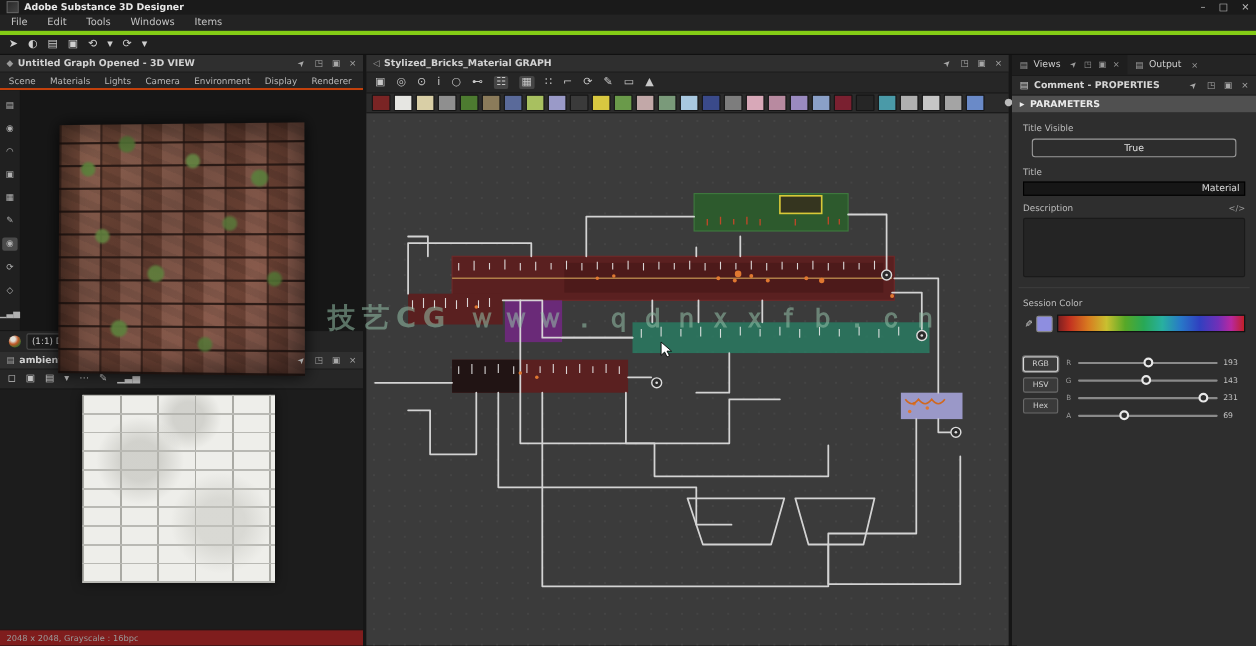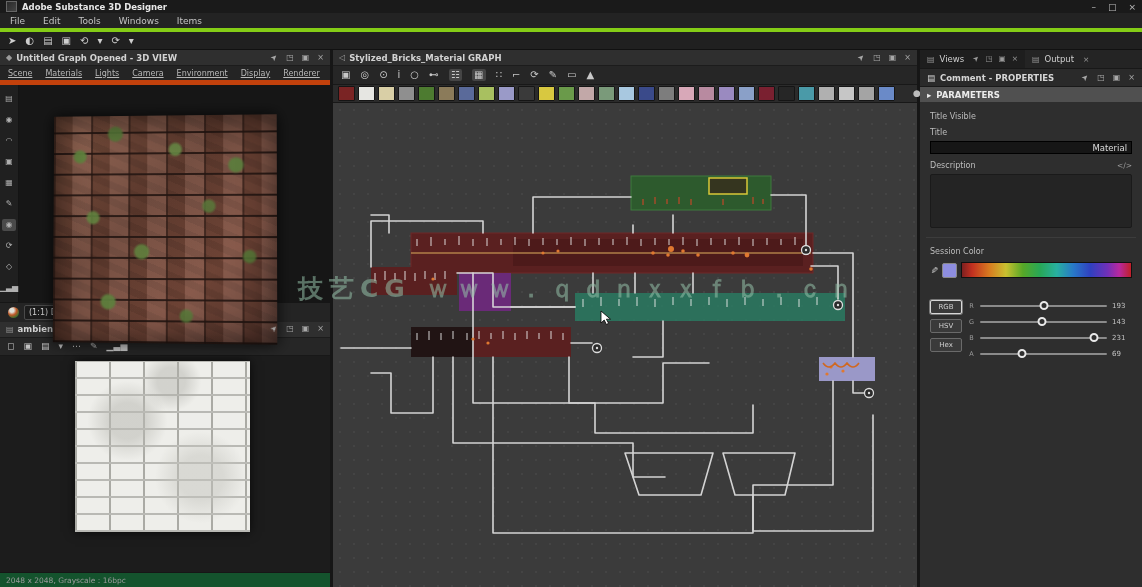--- a/index.html
+++ b/index.html
@@ -24,21 +24,21 @@
   .col-right{width:222px;flex:0 0 auto;display:flex;flex-direction:column;background:#2e2e2e;}
   .phead{height:15px;background:#2f2f2f;display:flex;align-items:center;gap:4px;
          padding:0 6px;font-size:8.5px;font-weight:bold;color:#d2d2d2;border-bottom:1px solid #1c1c1c;flex:0 0 auto;}
   .phead .picon{font-size:8px;color:#9a9a9a;font-weight:normal;}
   .hicons{margin-left:auto;display:flex;gap:8px;color:#a8a8a8;font-size:8px;font-weight:normal;}
   .hicons span{cursor:default;}
   [data-name="pin-icon"]{display:inline-block;transform:rotate(-45deg);}
   .icon{display:inline-block;line-height:1;}
   
   .menus3d{height:14px;background:#242424;display:flex;align-items:center;gap:13px;
-           padding:0 8px;font-size:8px;color:#b8b8b8;border-bottom:5px solid #c2410c;flex:0 0 auto;text-decoration:underline;}
+           padding:0 8px;font-size:8px;color:#b8b8b8;border-bottom:2px solid #c2410c;flex:0 0 auto;}
   .vp3d{flex:1;background:#161616;position:relative;display:flex;min-height:0;}
   .strip3d{width:18px;background:#202020;border-right:1px solid #141414;display:flex;
            flex-direction:column;align-items:center;padding-top:8px;gap:9px;font-size:8px;color:#b0b0b0;}
   .strip3d span{width:14px;height:12px;display:flex;align-items:center;justify-content:center;}
   .strip3d span.hl{background:#4a4a4a;border-radius:2px;}
   .brick3d{position:absolute;left:52px;top:30px;width:224px;height:228px;
     background:
       radial-gradient(circle at 12% 18%, rgba(96,132,62,.95) 0 5px, transparent 8px),
       radial-gradient(circle at 28% 8%,  rgba(86,122,56,.9) 0 6px, transparent 9px),
       radial-gradient(circle at 55% 15%, rgba(104,140,70,.85) 0 5px, transparent 8px),
@@ -68,21 +68,21 @@
   .vp2d{flex:1;background:#1c1c1c;position:relative;min-height:0;}
   .brick2d{position:absolute;left:75px;top:5px;width:175px;height:171px;
     background:
       radial-gradient(circle at 30% 35%, rgba(186,186,180,.55) 0 18px, transparent 40px),
       radial-gradient(circle at 72% 68%, rgba(196,196,190,.5) 0 22px, transparent 46px),
       radial-gradient(circle at 55% 12%, rgba(176,176,170,.45) 0 14px, transparent 30px),
       repeating-linear-gradient(0deg, #b9b9b4 0 1.6px, transparent 1.6px 17px),
       repeating-linear-gradient(90deg, rgba(158,158,152,.85) 0 1.6px, transparent 1.6px 34px),
       #eeeeea;
     box-shadow:0 0 10px rgba(0,0,0,.7);}
-  .status2d{height:14px;background:#14532d;display:flex;align-items:center;padding:0 6px;
+  .status2d{height:14px;background:#7f1d1d;display:flex;align-items:center;padding:0 6px;
             font-size:7.5px;color:#9a9a9a;border-top:1px solid #161616;flex:0 0 auto;}
   
   .gtool{height:18px;background:#262626;display:flex;align-items:center;gap:10px;padding:0 8px;
          font-size:10px;color:#c8c8c8;border-bottom:1px solid #181818;flex:0 0 auto;}
   .gtool span:nth-child(7),.gtool span:nth-child(8){background:#454545;border-radius:2px;padding:1px 2px;}
   .shelf{height:17px;background:#2b2b2b;display:flex;align-items:center;gap:3px;padding:0 5px;
          border-bottom:1px solid #181818;flex:0 0 auto;}
   .shelf .tile{width:15px;height:13px;border:1px solid #151515;border-radius:1px;flex:0 0 auto;}
   .shelf .sep{width:1px;height:13px;background:#4a4a4a;margin:0 4px;}
   .shelf .sicons{display:flex;gap:8px;font-size:9px;color:#bbb;margin:0 4px;}
@@ -433,20 +433,21 @@
           </span>
       </div>
 
       <div class="paramsbar" data-name="parameters-section-header">
         <span data-name="chevron-icon">▸</span>
         <span data-name="parameters-label">PARAMETERS</span>
       </div>
 
       <div class="rbody" data-name="parameters-body">
         <span class="rlabel" data-name="title-visible-label">Title Visible</span>
+        <div class="truebtn" data-name="title-visible-toggle">True</div>
 
         <span class="rlabel" data-name="title-label">Title</span>
         <input class="rinput" data-name="title-input" readonly="" value="Material" style="">
 
         <div class="desc-row">
           <span data-name="description-label">Description</span>
           <span data-name="code-view-icon" style="color:#9a9a9a;font-size:7.5px;">&lt;/&gt;</span>
         </div>
         <div class="descbox" data-name="description-textarea"></div>
 

